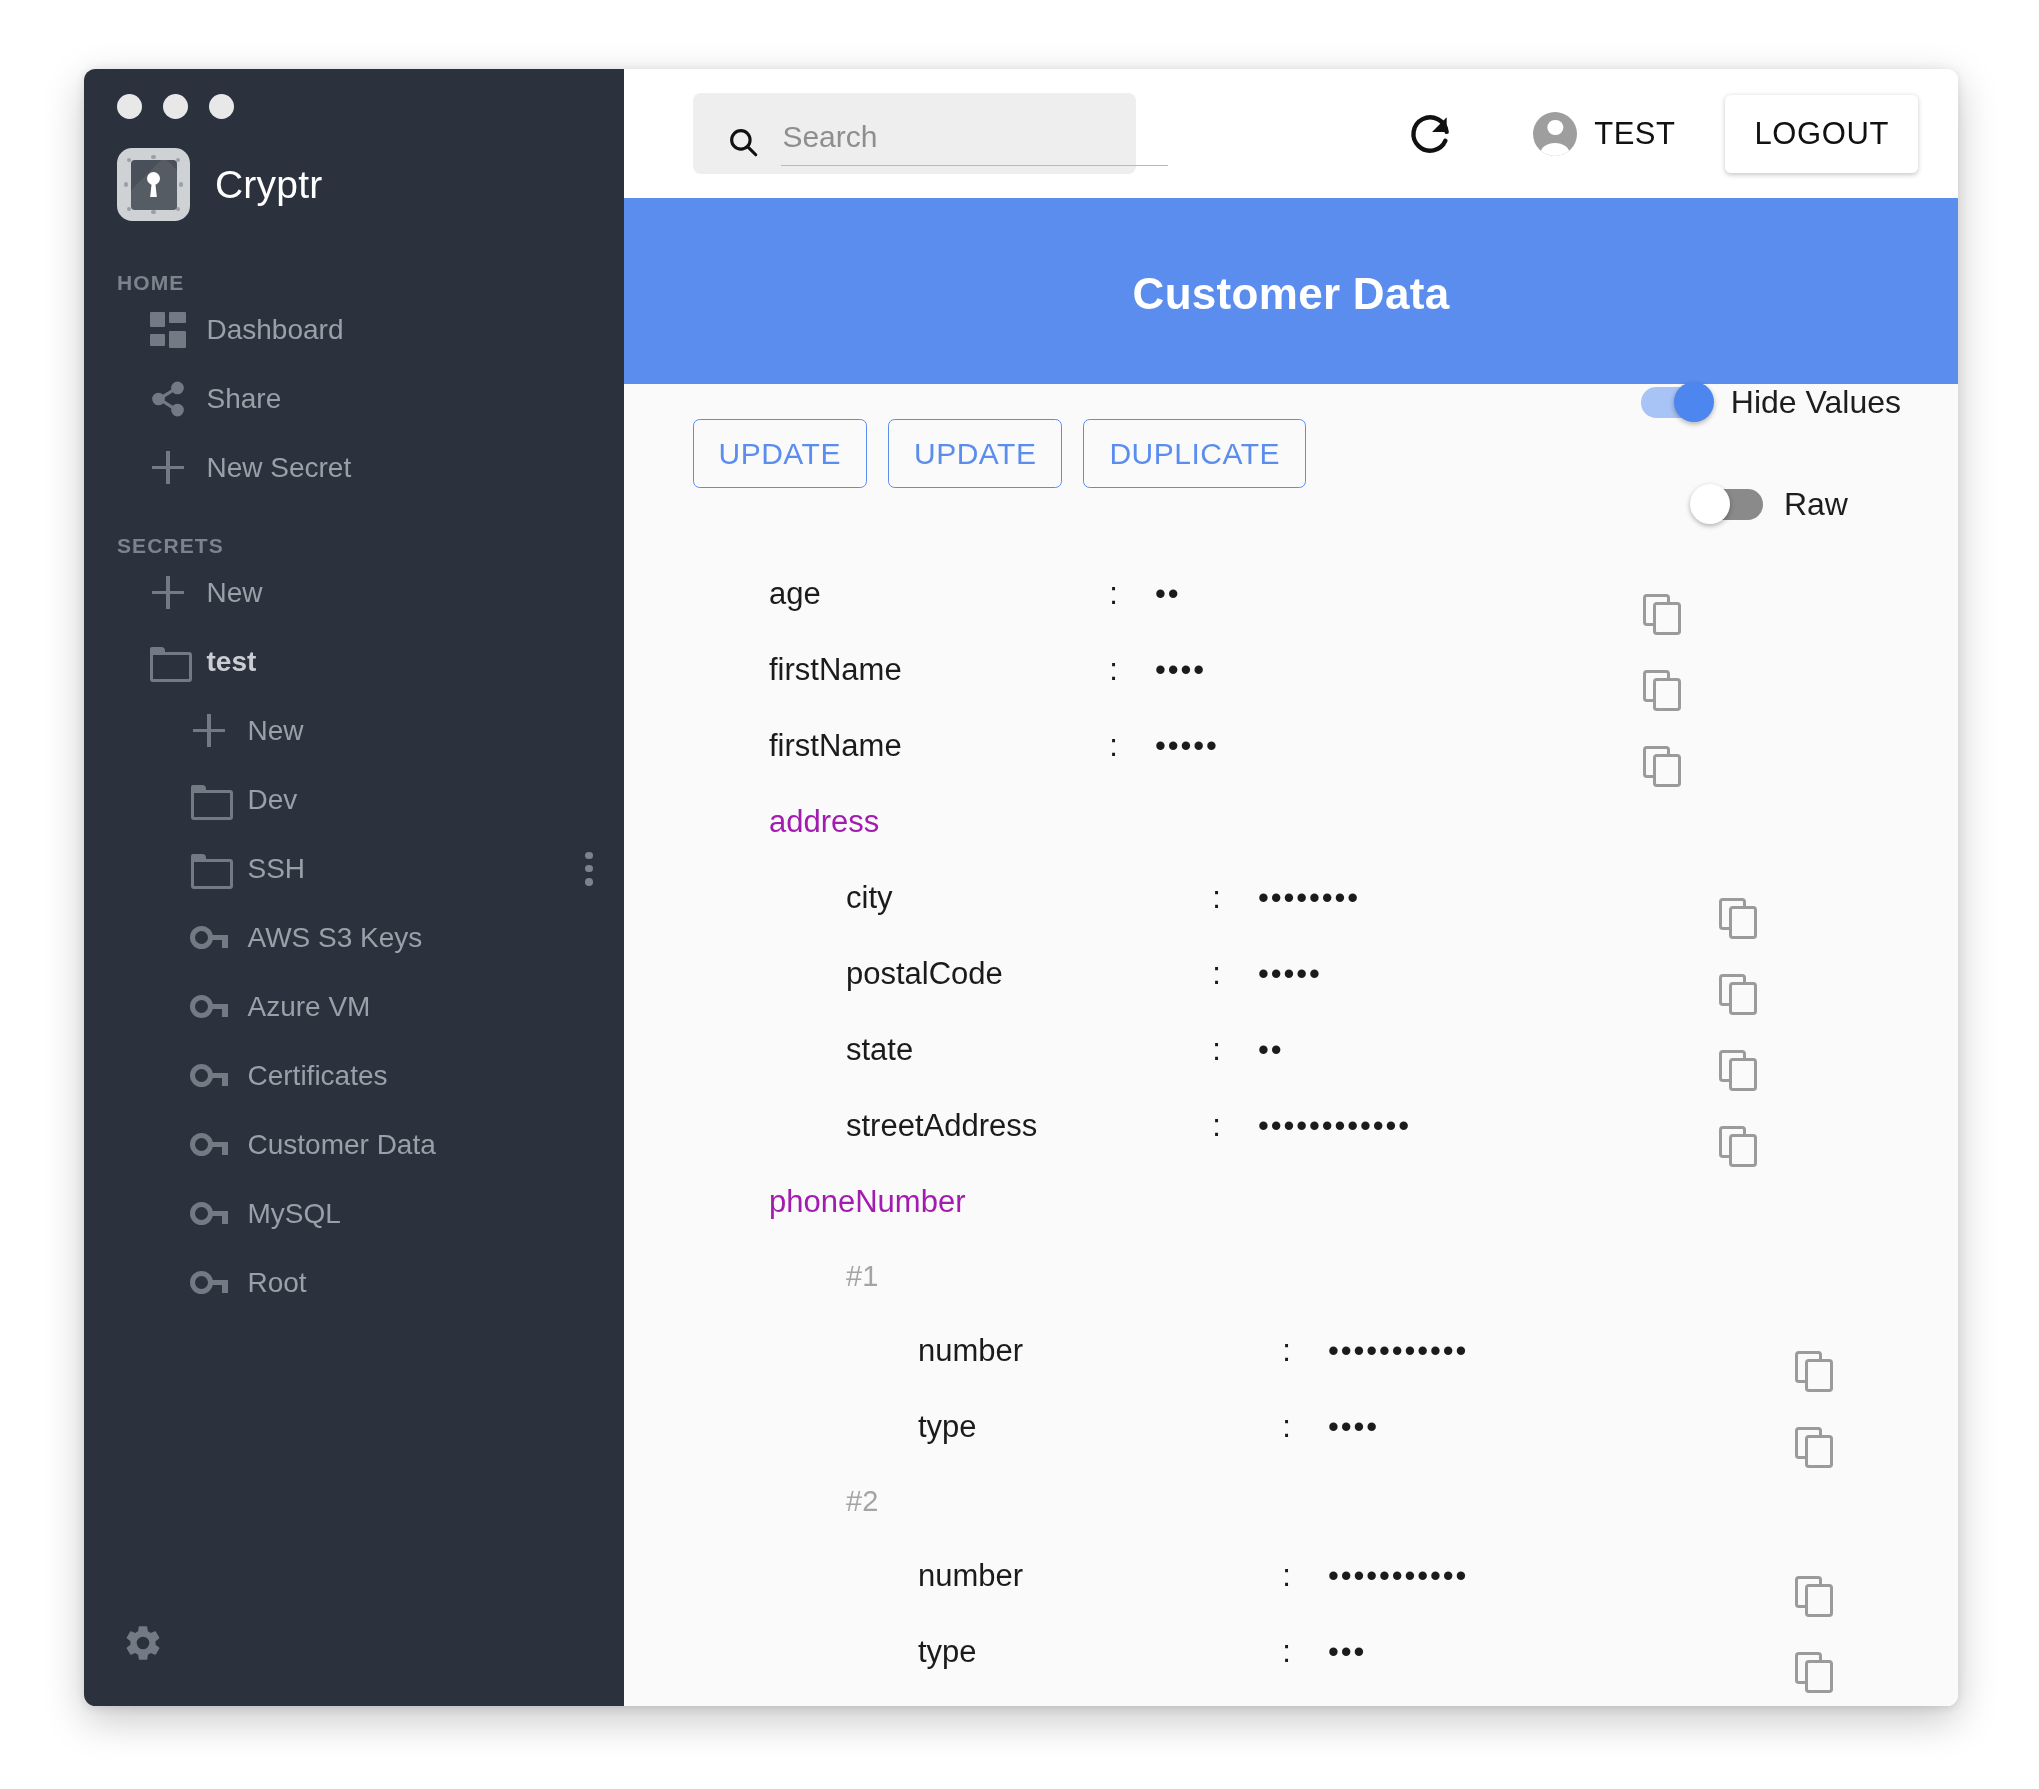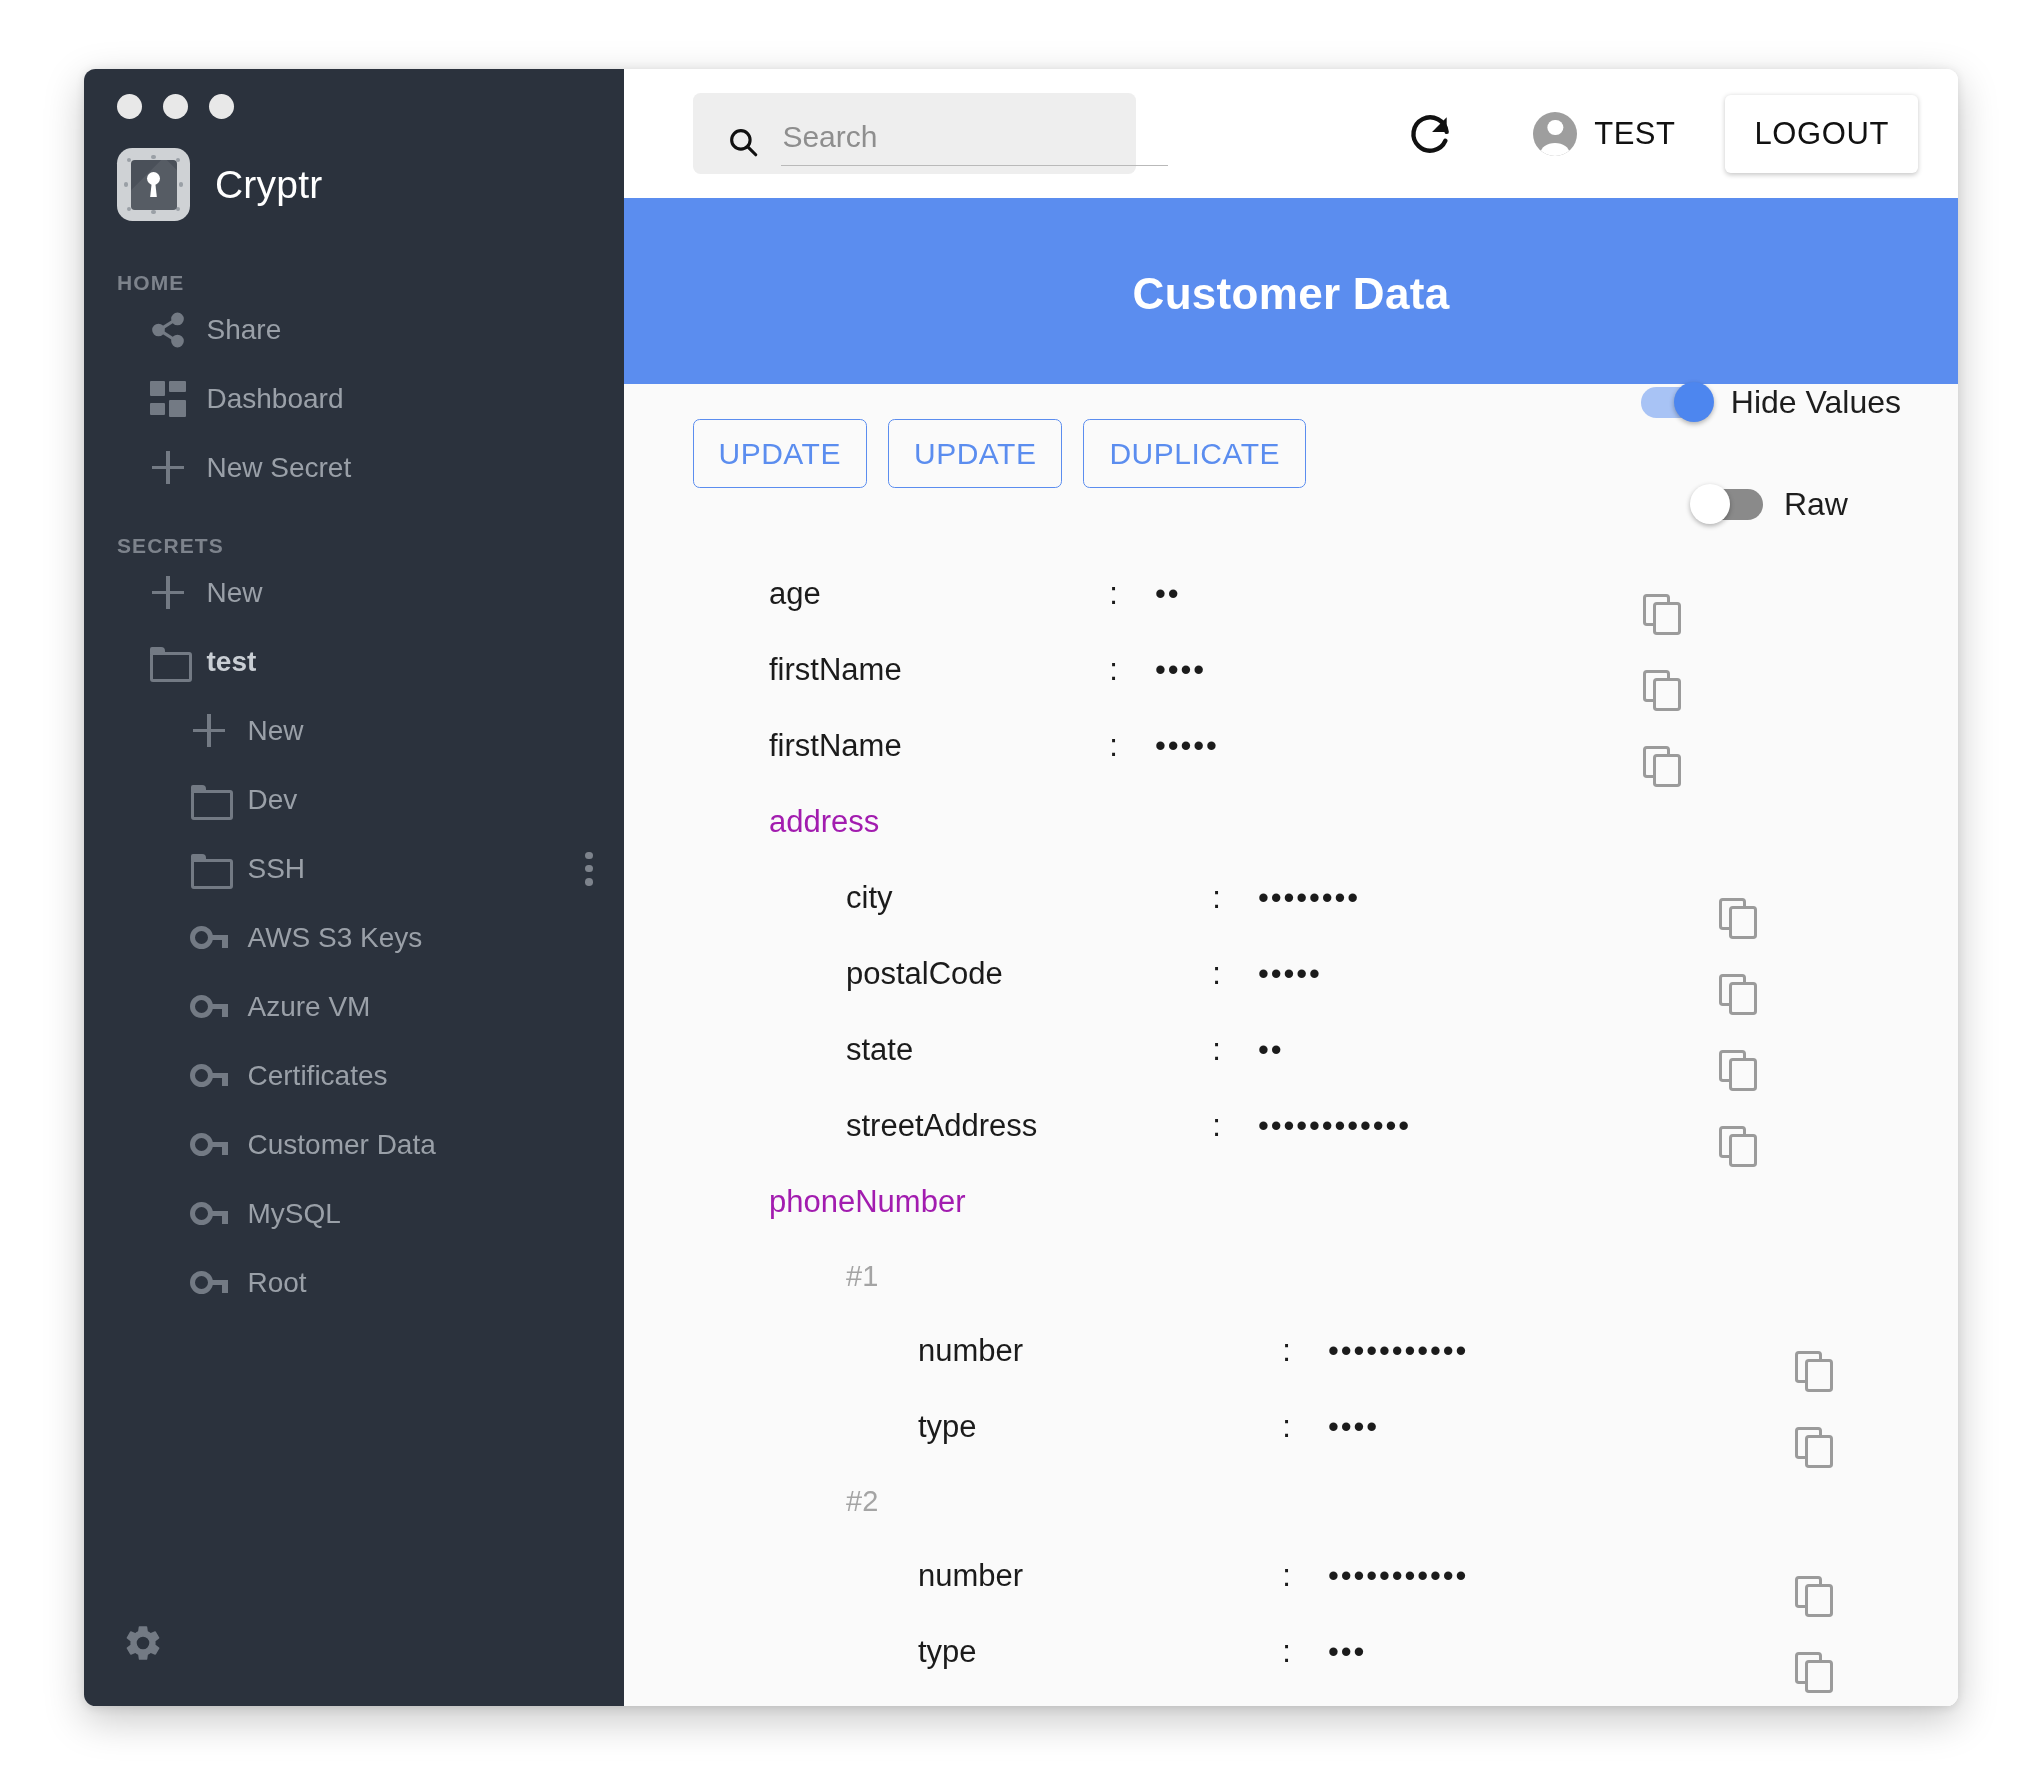--- a/index.html
+++ b/index.html
@@ -346,41 +346,41 @@
             <div class="keyhole"></div>
           </div>
       </div>
       <div class="brand-name">Cryptr</div>
     </div>
 
     <div class="nav-section-label" id="home-label">HOME</div>
 
     <div class="nav-item lvl0">
       <span class="ico">
+        <span class="dash-ico">
+            <i></i>
+            <i></i>
+            <i></i>
+            <i></i>
+          </span>
+      </span>
+      <span class="lbl">Dashboard</span>
+    </div>
+
+    <div class="nav-item lvl0">
+      <span class="ico">
         <svg class="share-ico" viewBox="0 0 24 24" fill="none" stroke="#737a84" stroke-width="2">
           <circle cx="18" cy="5" r="3" fill="#737a84"></circle>
           <circle cx="6" cy="12" r="3" fill="#737a84"></circle>
           <circle cx="18" cy="19" r="3" fill="#737a84"></circle>
           <line x1="8.6" y1="10.7" x2="15.4" y2="6.3"></line>
           <line x1="8.6" y1="13.3" x2="15.4" y2="17.7"></line>
         </svg>
       </span>
       <span class="lbl">Share</span>
-    </div>
-
-    <div class="nav-item lvl0">
-      <span class="ico">
-        <span class="dash-ico">
-            <i></i>
-            <i></i>
-            <i></i>
-            <i></i>
-          </span>
-      </span>
-      <span class="lbl">Dashboard</span>
     </div>
 
     <div class="nav-item lvl0">
       <span class="ico">
           <span class="plus-ico"></span>
         </span>
       <span class="lbl">New Secret</span>
     </div>
 
     <div class="nav-section-label" id="secrets-label">SECRETS</div>

